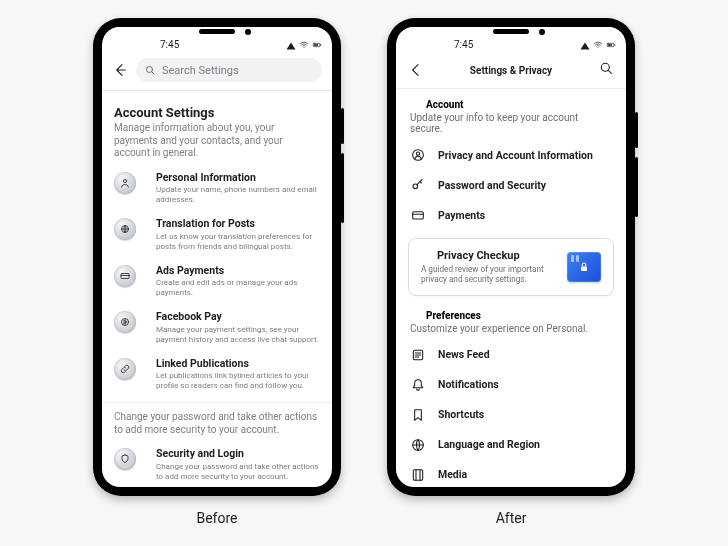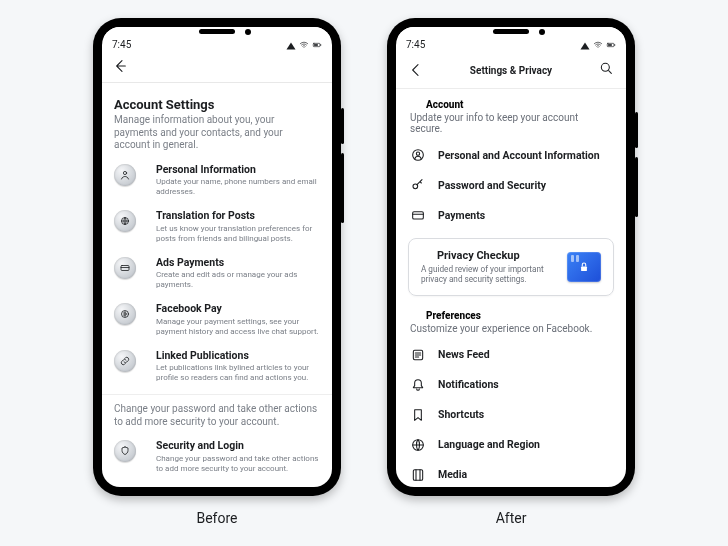--- a/index.html
+++ b/index.html
@@ -70,21 +70,21 @@
     position:absolute; left:50%; top:2px; transform:translateX(-50%);
     width:36px; height:5px; background:#000; border-radius:3px;
   }
   .cam {
     position:absolute; left:50%; top:2px; margin-left:28px;
     width:6px; height:6px; background:#000; border-radius:50%;
   }
   .statusbar {
     display:flex; justify-content:space-between; align-items:center;
     padding: 2px 10px 4px 10px;
-    font-size: 10px; color:#1c1e21;
+    font-size: 10px; color:#1c1e21;margin-left:48px;
   }
   .sb-icons { display:flex; gap:3px; align-items:center; }
   .sb-icons .ic { width:10px; height:10px; }
   .tri { width:0; height:0; border-left:5px solid transparent; border-right:5px solid transparent; border-bottom:8px solid #1c1e21; transform: translateY(1px) scale(0.9); }
 
   
   .hdr-before {
     display:flex; align-items:center; gap:8px;
     padding: 4px 10px 8px 10px;
     border-bottom: 1px solid #e8e8e8;
@@ -222,20 +222,27 @@
               </svg>
           </div>
         </div>
 
         <div class="hdr-before">
           <div class="back-arrow">
             <svg viewBox="0 0 24 24" width="16" height="16">
                 <path class="ico" d="M15 4l-8 8 8 8M7 12h13"></path>
               </svg>
           </div>
+          <div class="search-pill">
+            <svg class="mag" viewBox="0 0 24 24">
+                <circle class="ico icoW" cx="11" cy="11" r="6"></circle>
+                <path class="ico icoW" d="M20 20l-4-4"></path>
+              </svg>
+            <span>Search Settings</span>
+          </div>
         </div>
 
         <div class="scroll">
           <div class="b-sec">
             <h2>Account Settings</h2>
             <div class="sub">Manage information about you, your payments and your contacts, and your account in general.</div>
 
             <div class="b-item">
               <div class="b-icon">
                   <svg viewBox="0 0 24 24">
@@ -289,21 +296,21 @@
             </div>
 
             <div class="b-item">
               <div class="b-icon">
                   <svg viewBox="0 0 24 24">
                     <path class="ico" d="M10 14a4 4 0 005.6 0l3-3a4 4 0 00-5.6-5.6l-1.5 1.5M14 10a4 4 0 00-5.6 0l-3 3a4 4 0 005.6 5.6l1.5-1.5"></path>
                   </svg>
                 </div>
               <div class="b-text">
                 <div class="b-title">Linked Publications</div>
-                <div class="b-sub">Let publications link bylined articles to your profile so readers can find and actions you.</div>
+                <div class="b-sub">Let publications link bylined articles to your profile so readers can find and follow you.</div>
               </div>
             </div>
           </div>
 
           <div class="b-sec">
             <div class="sub">Change your password and take other actions to add more security to your account.</div>
 
             <div class="b-item">
               <div class="b-icon">
                   <svg viewBox="0 0 24 24">
@@ -369,21 +376,21 @@
             <div class="sub">Update your info to keep your account secure.</div>
 
             <div class="a-item">
               <div class="a-icon">
                   <svg viewBox="0 0 24 24" width="16" height="16">
                     <circle class="ico" cx="12" cy="12" r="8"></circle>
                     <circle class="ico" cx="12" cy="10" r="2.5"></circle>
                     <path class="ico" d="M7 18c1-3 3.5-4 5-4s4 1 5 4"></path>
                   </svg>
                 </div>
-              <div class="a-title">Personal and Account Information</div>
+              <div class="a-title">Privacy and Account Information</div>
             </div>
             <div class="a-item">
               <div class="a-icon">
                   <svg viewBox="0 0 24 24" width="16" height="16">
                     <circle class="ico" cx="8" cy="14" r="3.5"></circle>
                     <path class="ico" d="M10.5 11.5L18 4M15 7l2 2"></path>
                   </svg>
                 </div>
               <div class="a-title">Password and Security</div>
             </div>
@@ -406,21 +413,21 @@
             <div class="cicon">
               <svg viewBox="0 0 24 24">
                   <rect x="7" y="11" width="10" height="8" rx="1.5" fill="#fff"></rect>
                   <path d="M9 11V8a3 3 0 016 0v3" stroke="#fff" stroke-width="1.8" fill="none"></path>
                 </svg>
             </div>
           </div>
 
           <div class="a-sec">
             <h2>Preferences</h2>
-            <div class="sub">Customize your experience on Facebook.</div>
+            <div class="sub">Customize your experience on Personal.</div>
 
             <div class="a-item">
               <div class="a-icon">
                   <svg viewBox="0 0 24 24" width="16" height="16">
                     <rect class="ico" x="5" y="5" width="14" height="14" rx="2"></rect>
                     <path class="ico" d="M8 9h8M8 12h8M8 15h5"></path>
                   </svg>
                 </div>
               <div class="a-title">News Feed</div>
             </div>

